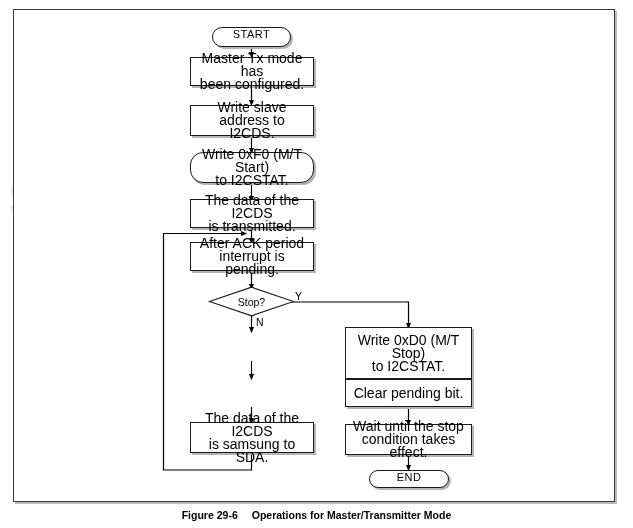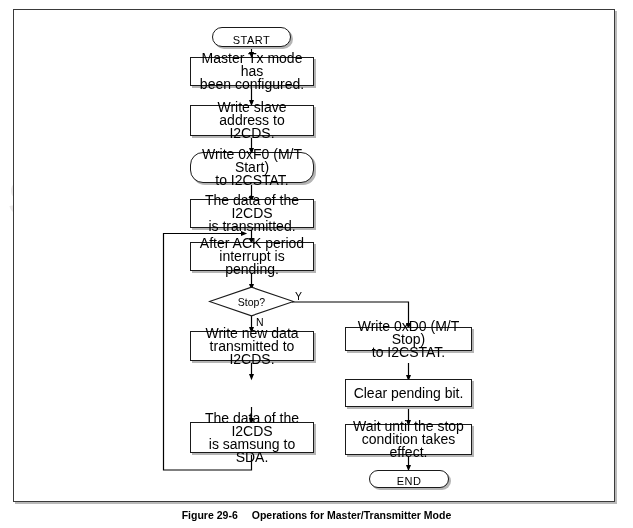--- a/index.html
+++ b/index.html
@@ -96,21 +96,21 @@
 
   
   .term {
     position: absolute;
     box-sizing: border-box;
     border: 1px solid #1a1a1a;
     background: #ffffff;
     border-radius: 11px;
     box-shadow: 2px 2px 0 0 #b5b5b5;
     display: flex;
-    align-items: flex-end;
+    align-items: flex-start;
     justify-content: center;
     font-size: 11px;
     color: #000000;
     letter-spacing: 0.5px;
   }
 
   
   .diamond-wrap {
     position: absolute;
   }
@@ -240,36 +240,30 @@
     <div class="diamond-wrap" style="left:208px; top:286px; width:87px; height:31px;">
       <svg width="87" height="31">
         <polygon points="1.5,15.5 43.5,1.2 85.5,15.5 43.5,29.8" fill="#ffffff" stroke="#1a1a1a" stroke-width="1.2"></polygon>
       </svg>
       <div class="diamond-label">Stop?</div>
     </div>
 
     <div class="blabel" style="left:295px; top:290px;">Y</div>
     <div class="blabel" style="left:256px; top:316px;">N</div>
 
-    <div class="node" style="left:190px; top:331px; width:124px; height:30px;">
-      <span class="txt">
-        <span>Write new data</span><br>
-        <span>transmitted to I2CDS.</span>
-      </span>
-    </div>
 
 
     <div class="node" style="left:190px; top:422px; width:124px; height:31px;">
       <span class="txt">
         <span>The data of the I2CDS</span><br>
         <span>is samsung to SDA.</span>
       </span>
     </div>
 
-    <div class="node" style="left:345px; top:327px; width:127px; height:24px;">
+    <div class="node" style="left:345px; top:327px; width:127px; height:52px;">
       <span class="txt">
         <span>Write 0xD0 (M/T Stop)</span><br>
         <span>to I2CSTAT.</span>
       </span>
     </div>
 
     <div class="node" style="left:345px; top:379px; width:127px; height:28px;">
       <span class="txt">
         <span>Clear pending bit.</span>
       </span>

